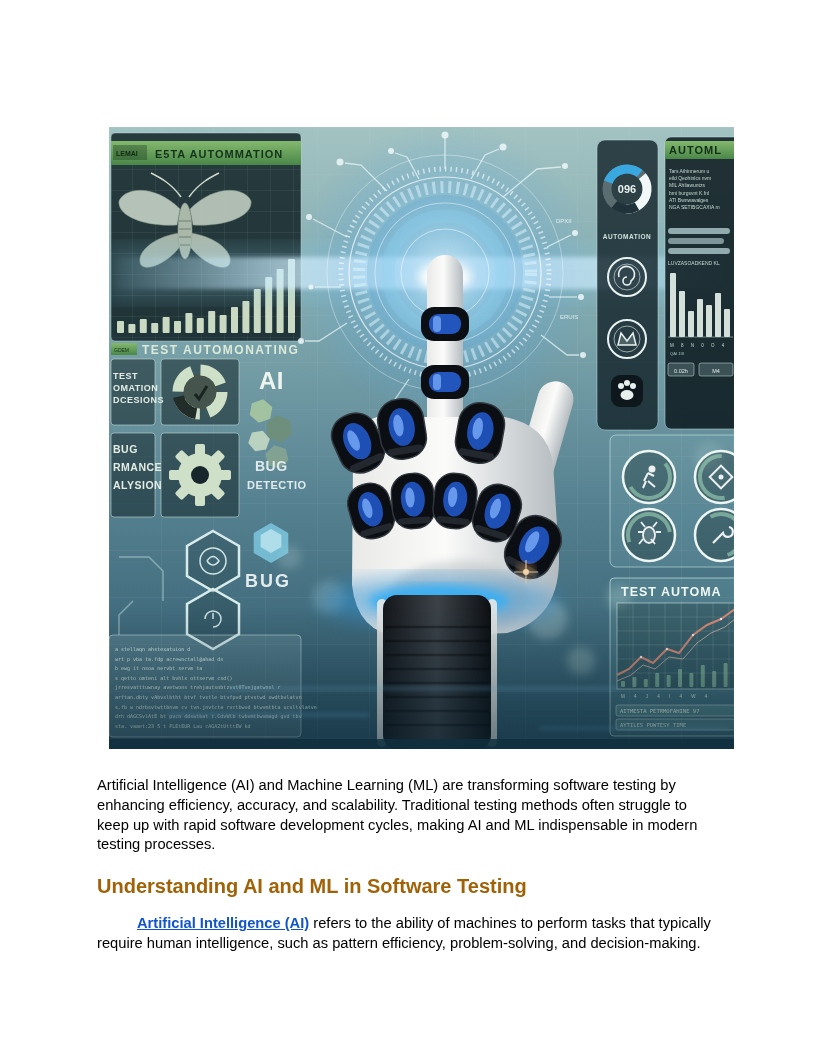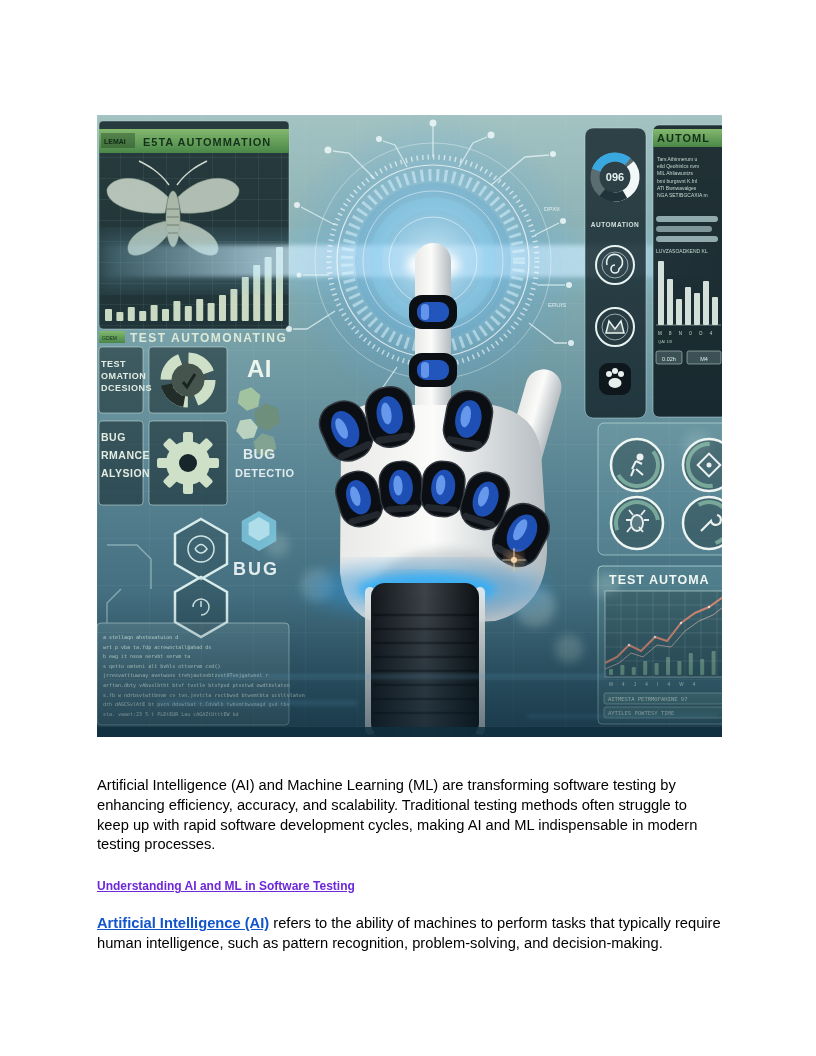--- a/index.html
+++ b/index.html
@@ -1,22 +1,22 @@
 <!DOCTYPE html>
 <html><head>
 <meta charset="utf-8">
 <style>
   html,body{margin:0;padding:0;background:#ffffff;width:816px;height:1056px;overflow:hidden;}
   .page{position:relative;width:816px;height:1056px;background:#fff;font-family:"Liberation Sans",sans-serif;color:#000;}
-  .hero{position:absolute;left:97px;top:115px;width:625px;height:622px;margin:0;}
+  .hero{position:absolute;left:97px;top:115px;width:625px;height:622px;margin:12px;}
   .hero svg{display:block;}
   .content{position:absolute;left:97px;top:776px;width:625px;}
   .content p{margin:0;font-size:14.7px;line-height:19.8px;color:#000;}
-  .content h2{margin:21px 0 18px 0;font-size:12px;line-height:20px;font-weight:bold;color:#6d28d9;text-decoration:underline;}
-  .doc-link{font-weight:bold;text-decoration:underline;}
+  .content h2{margin:21px 0 18px 0;font-size:20px;line-height:20px;font-weight:bold;color:#a16207;}
+  .doc-link{font-weight:bold;text-decoration:underline;margin-left:40px;}
   svg text{font-family:"Liberation Sans",sans-serif;}
   .mono text,.mono{font-family:"DejaVu Sans Mono",monospace;}
   .stencil text{font-weight:bold;letter-spacing:.5px;}
 </style>
 </head>
 <body>
 
 <div class="page">
 
   <figure class="hero">
@@ -423,16 +423,16 @@
         <rect x="430" y="600" width="190" height="3" fill="#7fd4ff" opacity=".3"></rect>
       </g>
       <rect x="0" y="480" width="625" height="142" fill="url(#vignette)"></rect>
       <rect x="0" y="612" width="625" height="10" fill="#11303f" opacity=".85"></rect>
     </svg>
   </figure>
 
   <div class="content">
     <p>Artificial Intelligence (AI) and Machine Learning (ML) are transforming software testing by enhancing efficiency, accuracy, and scalability. Traditional testing methods often struggle to keep up with rapid software development cycles, making AI and ML indispensable in modern testing processes.</p>
     <h2>Understanding AI and ML in Software Testing</h2>
-    <p><a href="#" class="doc-link" style="color:#1155cc">Artificial Intelligence (AI)</a><span> refers to the ability of machines to perform tasks that typically require human intelligence, such as pattern recognition, problem-solving, and decision-making.</span></p>
+    <p><a href="#" class="doc-link" style="color:#1155cc">Artificial Intelligence (AI)</a><span> refers to the ability of machines to perform tasks that typically require human intelligence, such as pattern efficiency, problem-solving, and decision-making.</span></p>
   </div>
 
 </div>
 
 </body></html>

